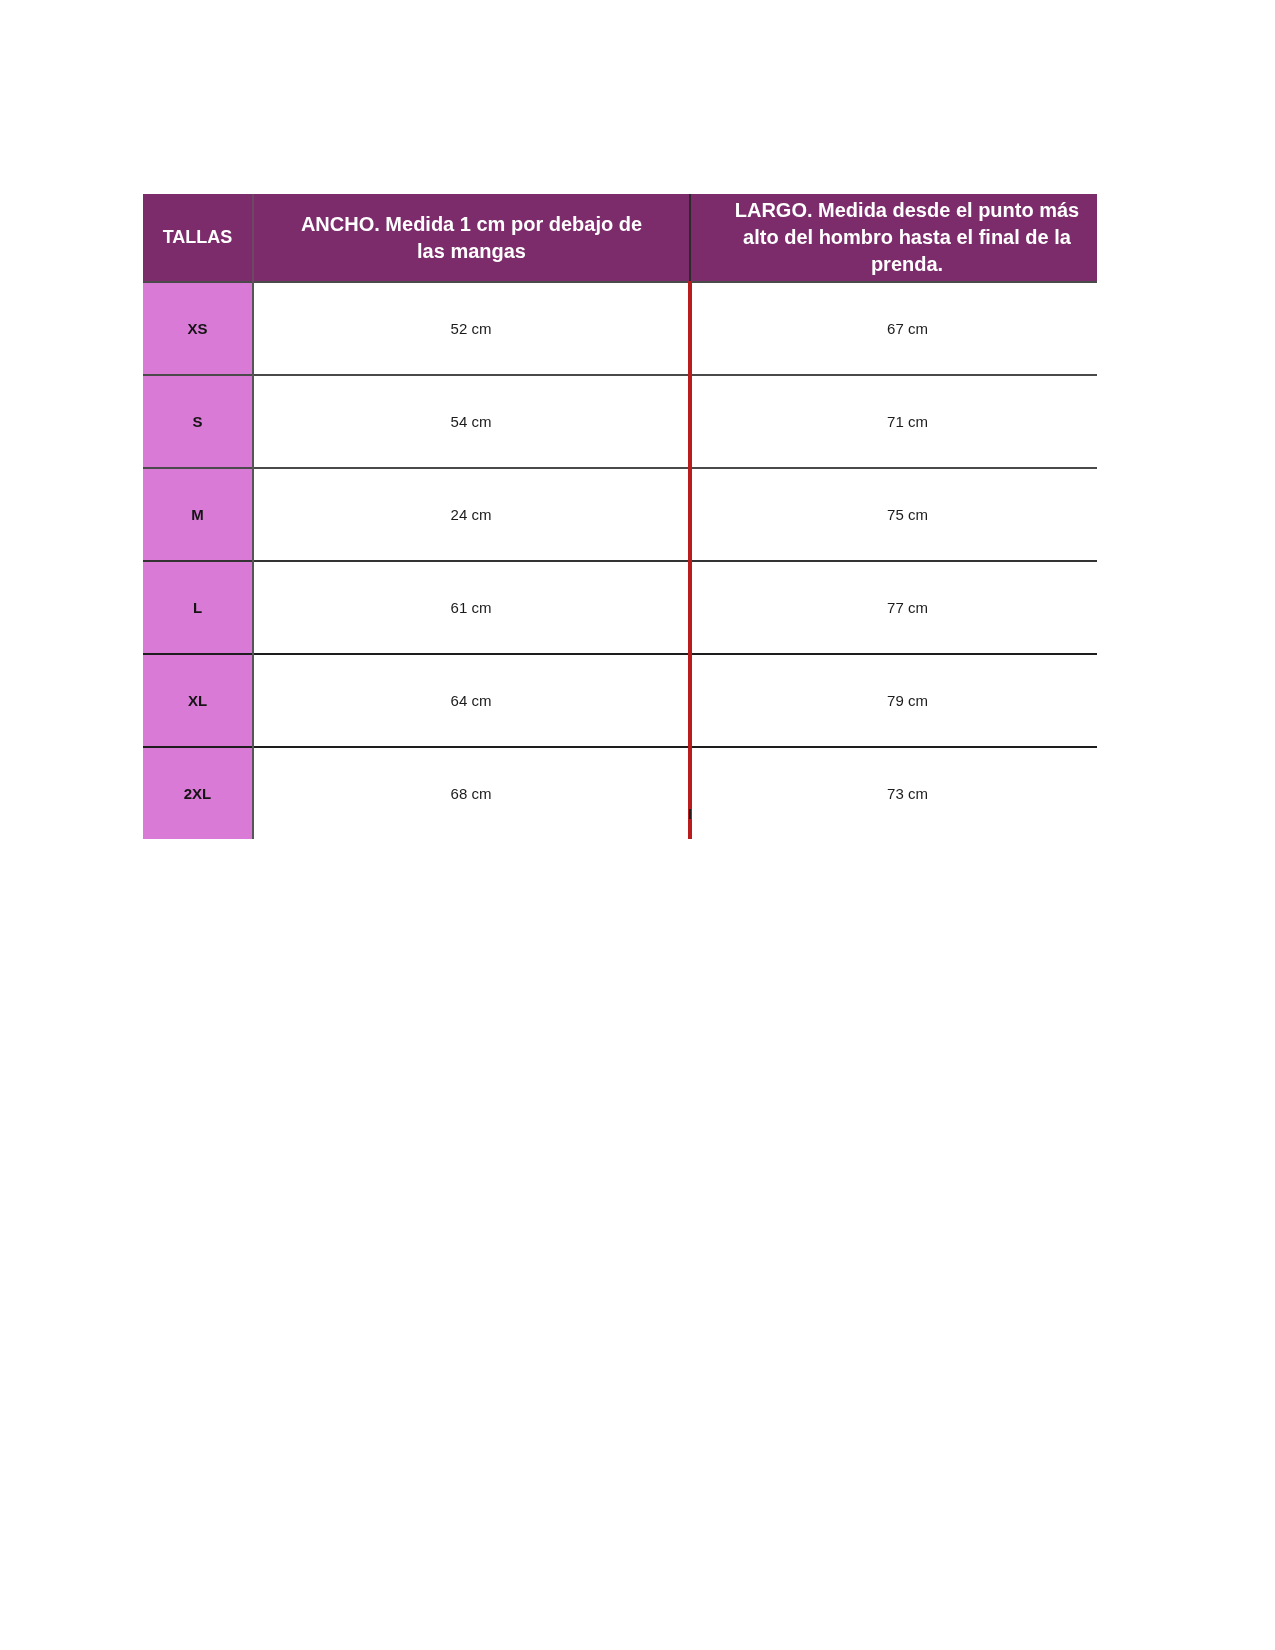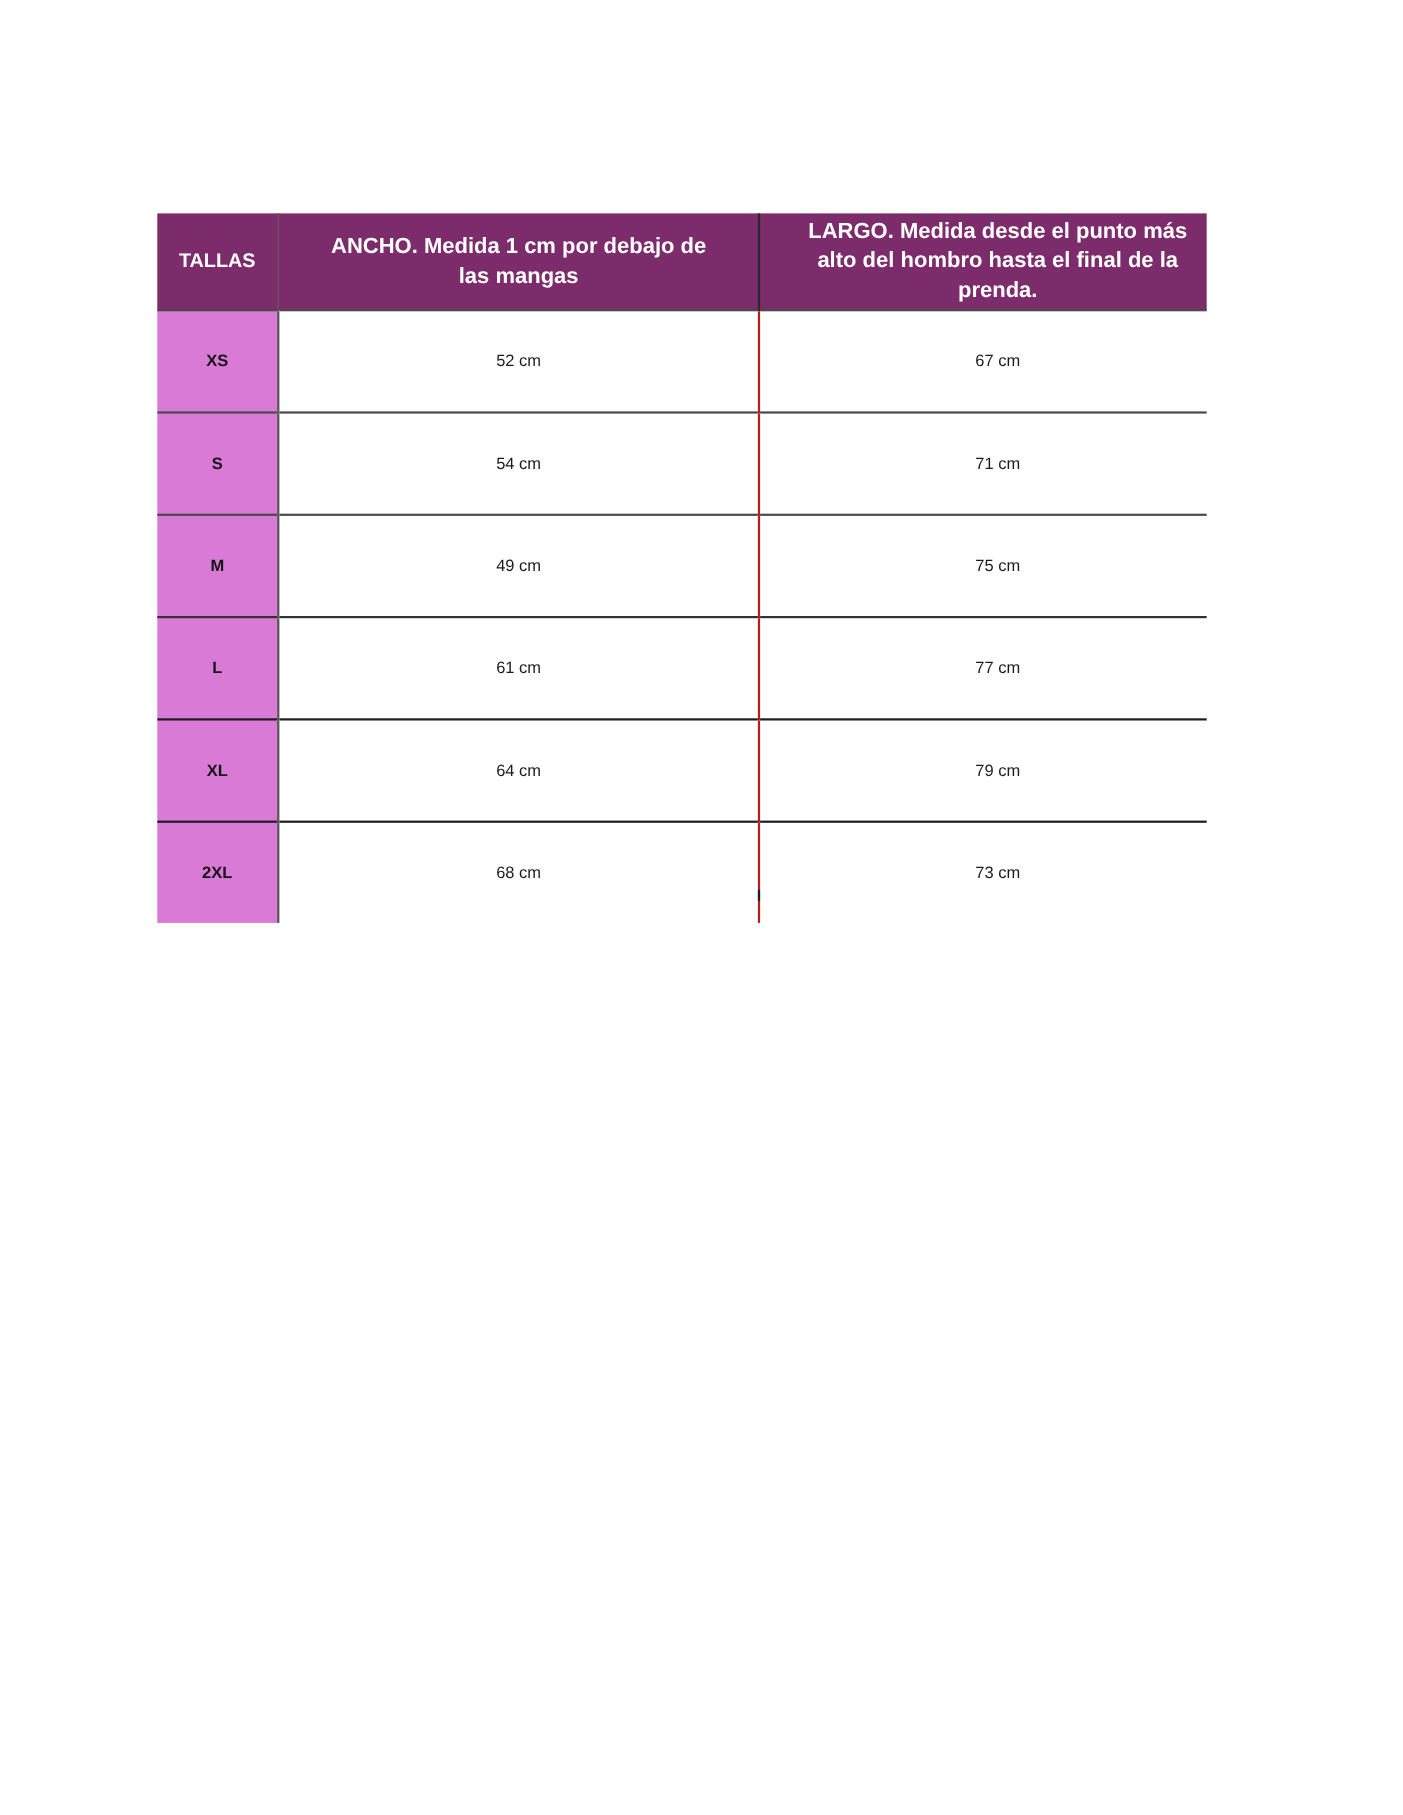--- a/index.html
+++ b/index.html
@@ -55,21 +55,21 @@
     color: #1c1c1c;
     background: #ffffff;
   }
   tbody td.size-cell {
     background: #D97AD6;
     font-weight: bold;
     color: #141414;
     border-right: 2px solid #565656;
   }
   tbody td.width-cell {
-    border-right: 2px solid #b91c1c;
+    border-right: 4px solid #b91c1c;
   }
   tbody tr td { border-top: 2px solid #4a4a4a; }
   tbody tr:nth-child(4) td { border-top: 2px solid #333333; }
   tbody tr:nth-child(5) td,
   tbody tr:nth-child(6) td { border-top: 2px solid #1d1d1d; margin-top: 43px; }
 
   .divider-tail {
     position: absolute;
     left: 689px;
     top: 809px;
@@ -101,21 +101,21 @@
         <td class="width-cell">52 cm</td>
         <td class="length-cell">67 cm</td>
       </tr>
       <tr>
         <td class="size-cell">S</td>
         <td class="width-cell">54 cm</td>
         <td class="length-cell">71 cm</td>
       </tr>
       <tr>
         <td class="size-cell">M</td>
-        <td class="width-cell">49 cm</td>
+        <td class="width-cell">24 cm</td>
         <td class="length-cell">75 cm</td>
       </tr>
       <tr>
         <td class="size-cell">L</td>
         <td class="width-cell">61 cm</td>
         <td class="length-cell">77 cm</td>
       </tr>
       <tr>
         <td class="size-cell">XL</td>
         <td class="width-cell">64 cm</td>

